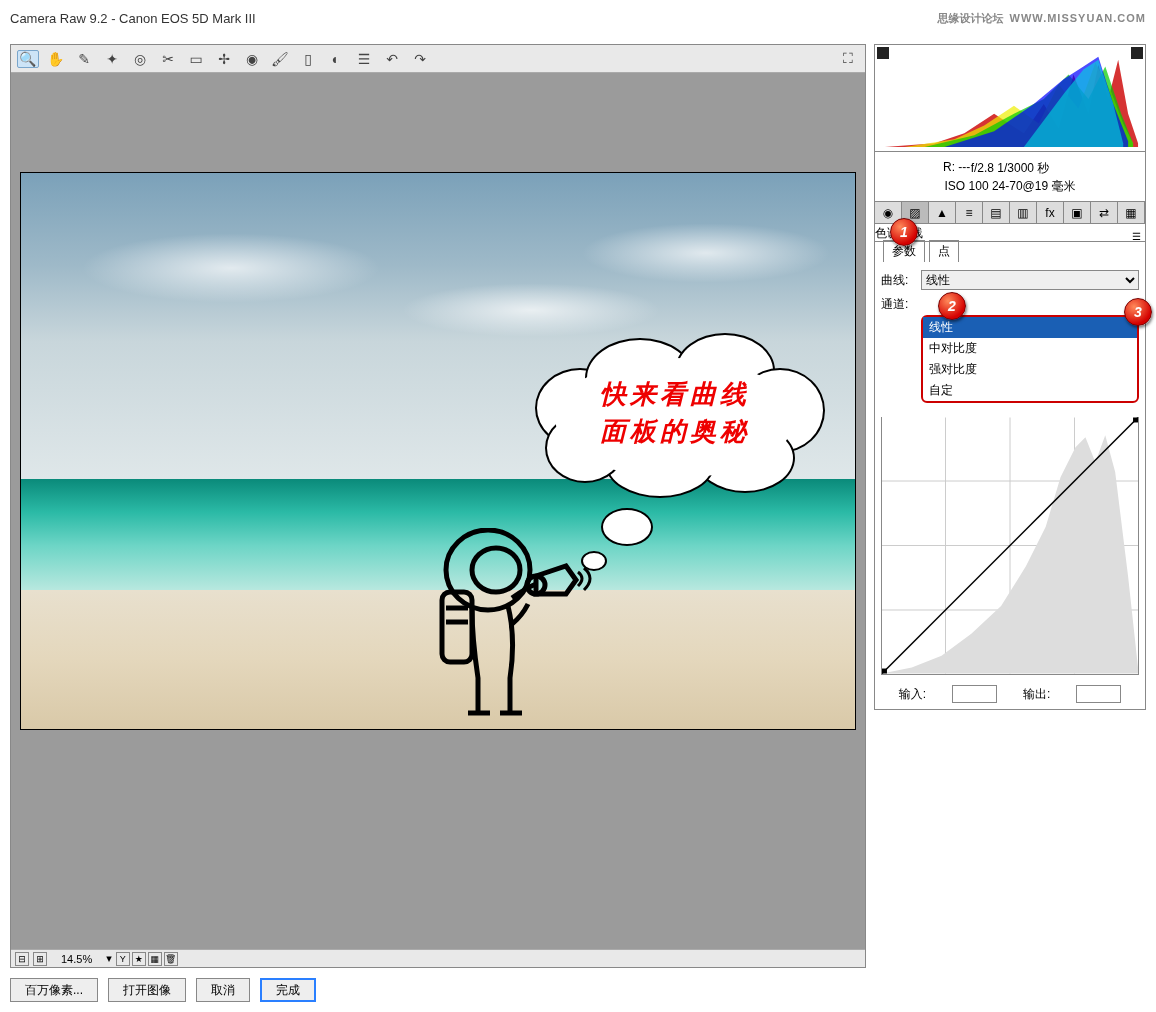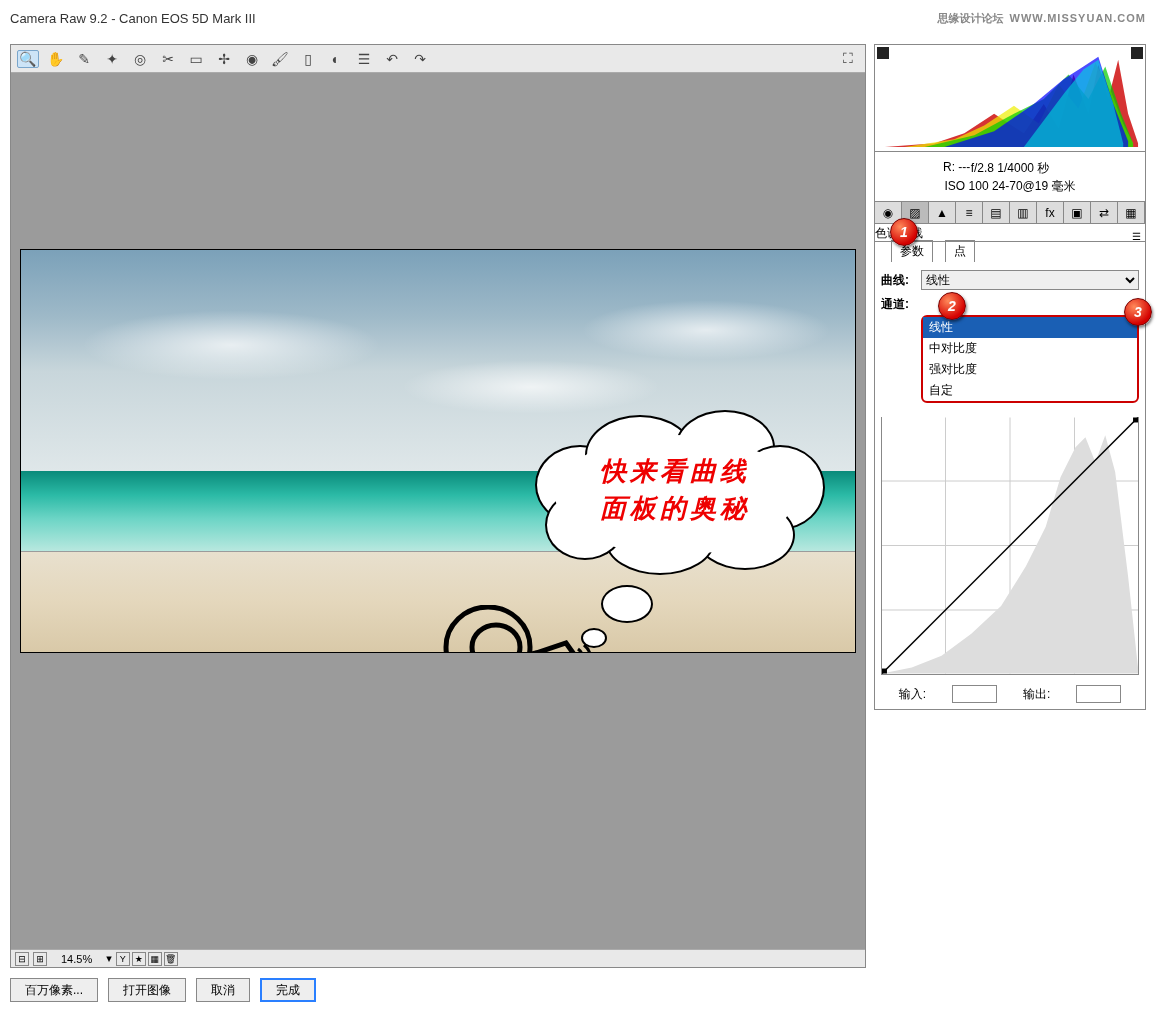--- a/index.html
+++ b/index.html
@@ -5,21 +5,21 @@
 * { margin: 0; padding: 0; box-sizing: border-box; font-family: "Microsoft YaHei", Arial, sans-serif; }
 body { background: #fff; width: 1156px; height: 1012px; overflow: hidden; }
 .titlebar { height: 36px; display: flex; align-items: center; padding: 0 10px; font-size: 13px; color: #333; }
 .titlebar .right { margin-left: auto; font-size: 11px; color: #888; font-weight: bold; }
 .main-frame { position: absolute; left: 10px; top: 44px; width: 856px; height: 924px; border: 1px solid #888; background: #9b9b9b; }
 .toolbar { position: absolute; left: 0; top: 0; right: 0; height: 28px; background: #e9e9e9; display: flex; align-items: center; padding: 0 6px; gap: 6px; border-bottom: 1px solid #aaa; }
 .toolbar .tool { width: 22px; height: 18px; display: flex; align-items: center; justify-content: center; font-size: 14px; cursor: pointer; color: #444; }
 .toolbar .tool.active { background: #cde4f7; border: 1px solid #7aa6cc; border-radius: 2px; }
 .toolbar .spacer { flex: 1; }
 .canvas-area { position: absolute; left: 0; top: 28px; right: 0; bottom: 18px; background: #9b9b9b; display: flex; align-items: center; justify-content: center; }
-.photo { width: 836px; height: 404px; border: 1px solid #000; position: relative; overflow: hidden; margin-top: -120px; }
+.photo { width: 836px; height: 558px; border: 1px solid #000; position: relative; overflow: hidden; margin-top: -120px; }
 .sky { position: absolute; left: 0; top: 0; right: 0; height: 55%; background: linear-gradient(#7ba1b9 0%, #9eb9c8 30%, #c8d6db 55%, #dfe7e9 100%); }
 .cloud { position: absolute; width: 300px; height: 70px; background: radial-gradient(ellipse at center, rgba(255,255,255,0.7), transparent 70%); }
 .sea { position: absolute; left: 0; top: 55%; right: 0; height: 20%; background: linear-gradient(#0a8a7a 0%, #2bbaa6 30%, #6dd5c6 60%, #b8e8df 100%); }
 .sand { position: absolute; left: 0; top: 75%; right: 0; bottom: 0; background: linear-gradient(#e8e0ce 0%, #e4d7bc 50%, #d9c9a8 100%); }
 .thought-bubble { position: absolute; right: 30px; top: 155px; width: 300px; height: 170px; }
 .bubble-body { position: absolute; inset: 0; }
 .bubble-body div { position: absolute; background: #fff; border: 2px solid #000; border-radius: 50%; }
 .speech-text { position: absolute; left: 50%; top: 50%; transform: translate(-50%, -50%); text-align: center; color: #e00; font-weight: bold; font-style: italic; font-size: 26px; font-family: "KaiTi", serif; letter-spacing: 4px; line-height: 1.4; white-space: nowrap; z-index: 5; }
 .mini-bubble { position: absolute; background: #fff; border: 2px solid #000; border-radius: 50%; }
 .astronaut { position: absolute; left: 395px; top: 355px; width: 180px; height: 190px; }
@@ -31,26 +31,26 @@
 .right-panel { position: absolute; right: 10px; top: 44px; width: 272px; height: 924px; }
 .histogram-box { height: 108px; border: 1px solid #888; background: #fff; position: relative; }
 .histo-warn { position: absolute; top: 2px; width: 12px; height: 12px; background: #222; }
 .exif-box { height: 50px; border-left: 1px solid #888; border-right: 1px solid #888; border-bottom: 1px solid #888; font-size: 12px; text-align: center; display: flex; flex-direction: column; justify-content: center; line-height: 1.5; position: relative; }
 .exif-box .r-label { position: absolute; left: 68px; top: 6px; font-size: 12px; }
 .panel-tabs { height: 22px; border-left: 1px solid #888; border-right: 1px solid #888; border-bottom: 1px solid #888; display: flex; }
 .panel-tabs .ptab { flex: 1; border-right: 1px solid #888; display: flex; align-items: center; justify-content: center; font-size: 12px; cursor: pointer; background: #ddd; }
 .panel-tabs .ptab.active { background: #bbb; }
 .panel-title { height: 18px; border-left: 1px solid #888; border-right: 1px solid #888; border-bottom: 1px solid #888; text-align: left; font-size: 12px; line-height: 18px; position: relative; }
 .panel-title .menu-lines { position: absolute; right: 4px; top: 4px; font-size: 10px; }
-.sub-tabs { height: 20px; border-left: 1px solid #888; border-right: 1px solid #888; display: flex; align-items: flex-end; padding-left: 16px; gap: 12px; font-size: 12px; }
+.sub-tabs { height: 20px; border-left: 1px solid #888; border-right: 1px solid #888; display: flex; align-items: flex-end; padding-left: 8px; gap: 4px; font-size: 12px; }
 .sub-tabs span { padding: 2px 8px; border: 1px solid #888; border-bottom: none; cursor: pointer; }
 .sub-tabs span.active { background: #fff; }
 .curve-controls { border: 1px solid #888; border-top: none; padding: 8px 6px 6px 6px; font-size: 12px; }
 .curve-row { display: flex; align-items: center; margin-bottom: 6px; gap: 4px; }
-.curve-row label { width: 36px; font-weight: bold; }
+.curve-row label { width: 36px; }
 .curve-row select { flex: 1; height: 20px; font-size: 12px; border: 1px solid #888; }
 .dropdown-open { position: relative; margin-top: -4px; margin-left: 40px; border: 2px solid #c00; border-radius: 6px; background: #fff; }
 .dropdown-open div { padding: 2px 6px; font-size: 12px; cursor: pointer; }
 .dropdown-open div.selected { background: #1a5fb4; color: #fff; }
 .curve-graph { margin-top: 14px; width: 258px; height: 258px; border: 1px solid #888; border-top: none; position: relative; background: #fff; }
 .io-row { margin-top: 10px; display: flex; justify-content: center; gap: 26px; font-size: 12px; align-items: center; }
 .io-row input { width: 45px; height: 18px; border: 1px solid #888; }
 .bottom-bar { position: absolute; left: 10px; bottom: 8px; right: 10px; height: 28px; display: flex; align-items: center; font-size: 12px; gap: 10px; }
 .bottom-bar button { height: 24px; padding: 0 14px; font-size: 12px; border: 1px solid #888; background: #eee; cursor: pointer; }
 .bottom-bar .meta-link { flex: 1; text-align: center; color: #06c; text-decoration: underline; font-size: 12px; font-family: monospace; }
@@ -158,21 +158,21 @@
     <svg viewBox="0 0 272 108" preserveAspectRatio="none" style="width:100%;height:100%">
       <path d="M10 104 L60 100 L90 90 L120 70 L150 90 L170 60 L185 85 L200 30 L215 70 L225 20 L235 55 L245 15 L255 70 L265 100 L265 104 Z" fill="#c00" opacity="0.8"></path>
       <path d="M30 104 L80 96 L110 82 L140 62 L165 80 L185 40 L205 65 L222 18 L238 48 L250 80 L260 100 L260 104 Z" fill="#ee0" opacity="0.7"></path>
       <path d="M50 104 L100 92 L140 70 L170 55 L195 30 L215 55 L232 22 L248 70 L260 100 L260 104 Z" fill="#0c0" opacity="0.7"></path>
       <path d="M70 104 L120 88 L160 60 L190 35 L210 22 L225 12 L240 60 L255 98 L255 104 Z" fill="#00f" opacity="0.7"></path>
       <path d="M150 104 L190 50 L210 25 L225 15 L240 60 L250 100 L250 104 Z" fill="#0dd" opacity="0.6"></path>
     </svg>
   </div>
   <div class="exif-box">
     <span class="r-label">R:  ---</span>
-    <span>f/2.8    1/4000 秒</span>
+    <span>f/2.8    1/3000 秒</span>
     <span>ISO 100    24-70@19 毫米</span>
   </div>
   <div class="panel-tabs">
     <div class="ptab">◉</div>
     <div class="ptab active">▨</div>
     <div class="ptab">▲</div>
     <div class="ptab">≡</div>
     <div class="ptab">▤</div>
     <div class="ptab">▥</div>
     <div class="ptab">fx</div>

